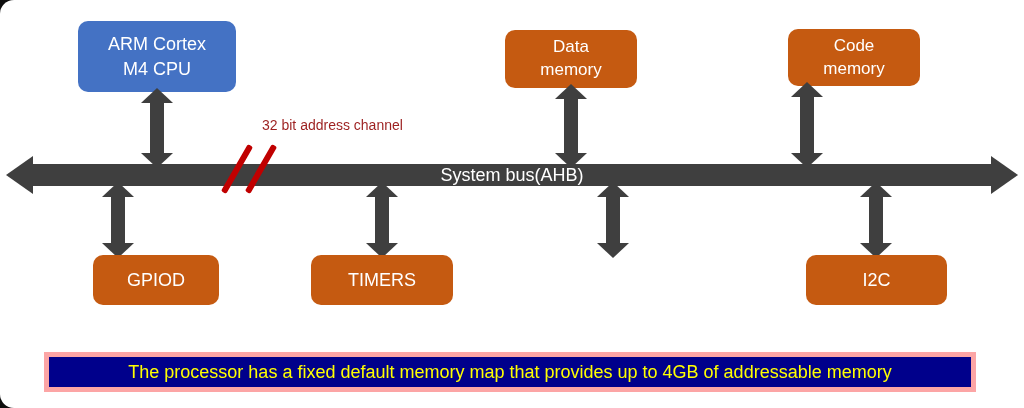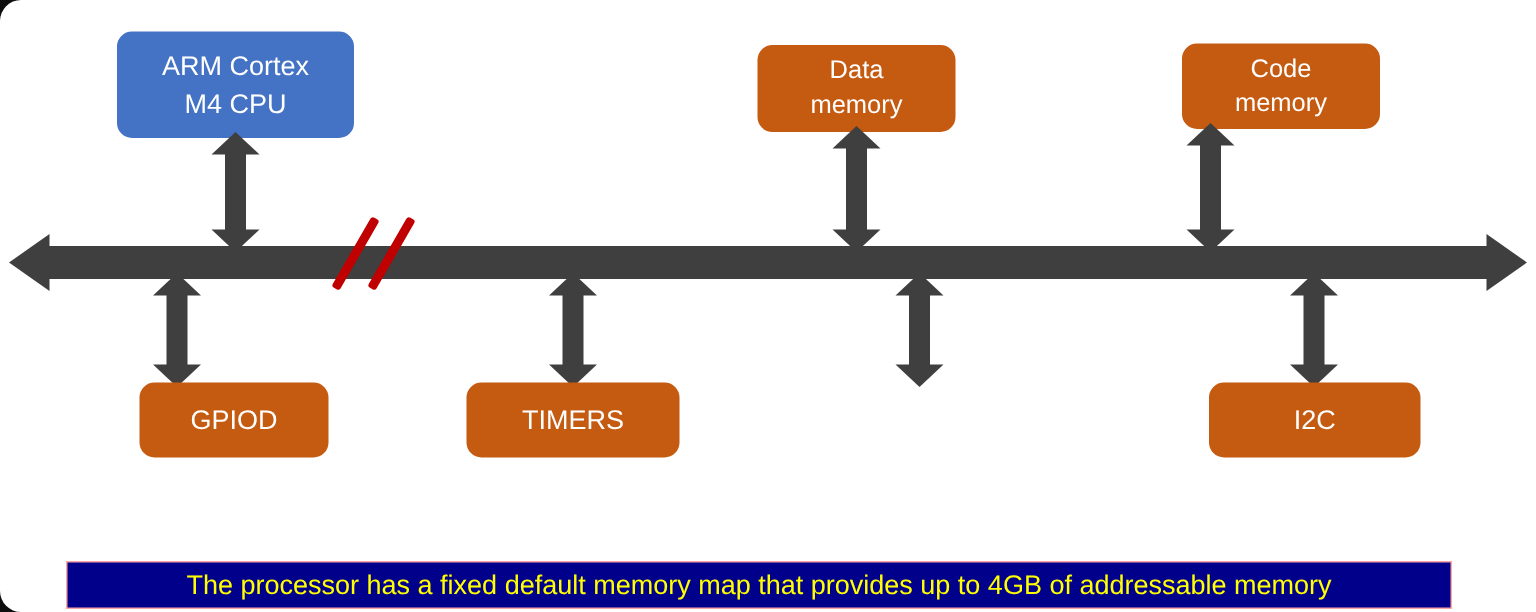--- a/index.html
+++ b/index.html
@@ -75,24 +75,24 @@
   #slash-2{left:258px;top:142px;}
   .red-note{
     position:absolute;color:var(--annotation,#9C1F1F);
     font-size:14px;white-space:nowrap;
   }
   #note-address{left:262px;top:117px;}
   #note-data{left:262px;top:139px;}
   
   #caption{
     position:absolute;left:44px;top:352px;width:922px;height:30px;
-    background:var(--caption-bg,#00008B);border:1px solid #fca5a5;
+    background:var(--caption-bg,#00008B);border:5px solid #fca5a5;
     color:var(--caption-text,#FFFF00);
     display:flex;align-items:center;justify-content:center;
-    font-size:18px;white-space:nowrap;margin-top:22px;
+    font-size:18px;white-space:nowrap;
   }
 </style>
 </head>
 <body>
 
 <div id="stage">
 
   <div class="node cpu" id="cpu-box">
     <span class="lbl">ARM Cortex M4 CPU</span>
   </div>
@@ -123,25 +123,27 @@
       <div class="shaft"></div>
     </div>
   <div class="varrow" id="i2c-arrow">
       <div class="shaft"></div>
     </div>
 
   <div id="system-bus">
     <div class="hshaft"></div>
     <div class="head-left"></div>
     <div class="head-right"></div>
+    <div class="bus-label">System bus(AHB)</div>
   </div>
 
   <div class="slash" id="slash-1"></div>
   <div class="slash" id="slash-2"></div>
 
+  <div class="red-note" id="note-address">32 bit address channel</div>
 
   <div class="node device" id="gpiod-box">
     <span class="lbl">GPIOD</span>
   </div>
   <div class="node device" id="timers-box">
     <span class="lbl">TIMERS</span>
   </div>
   <div class="node device" id="i2c-box">
     <span class="lbl">I2C</span>
   </div>

